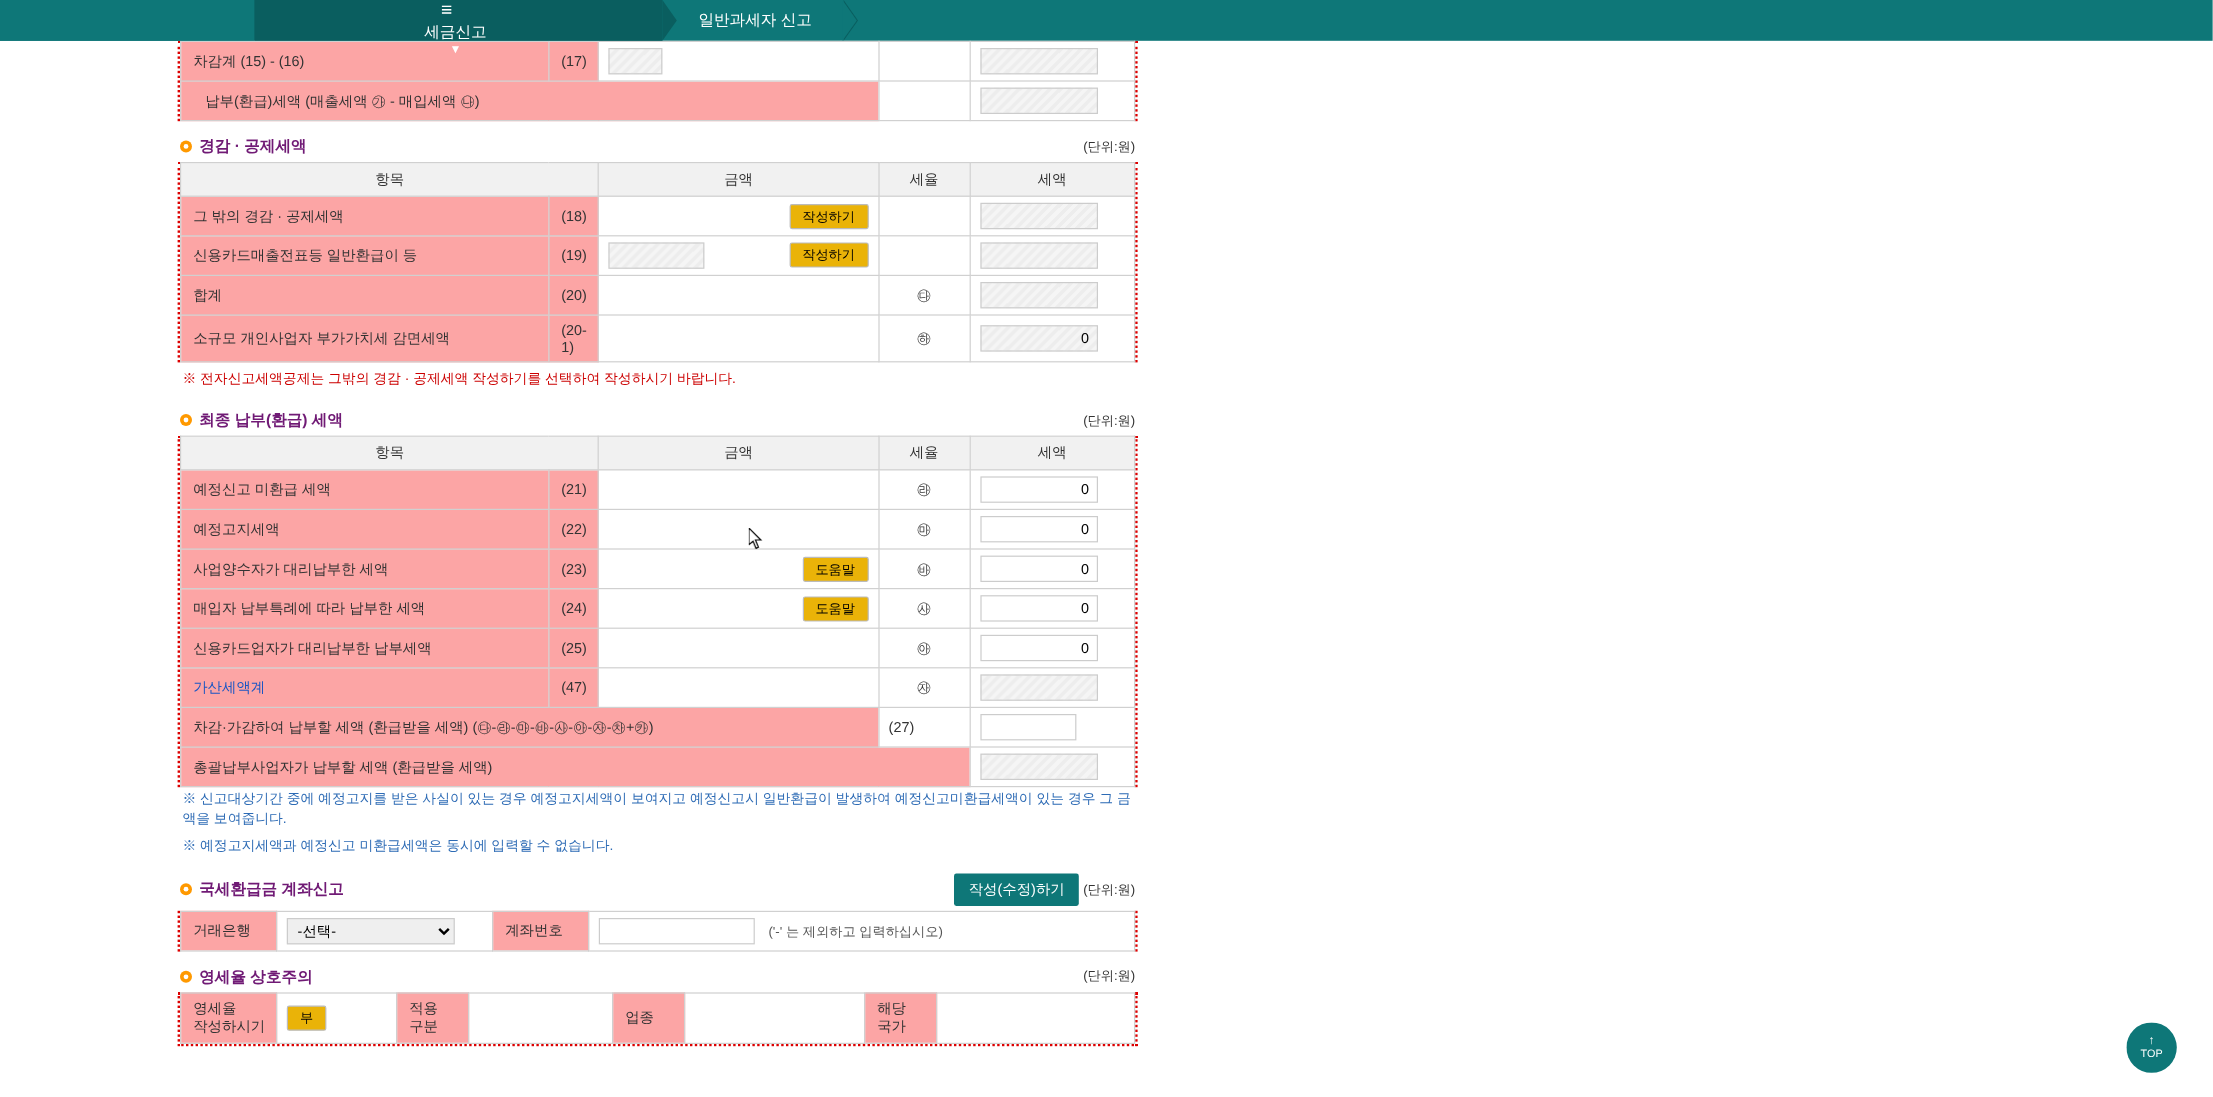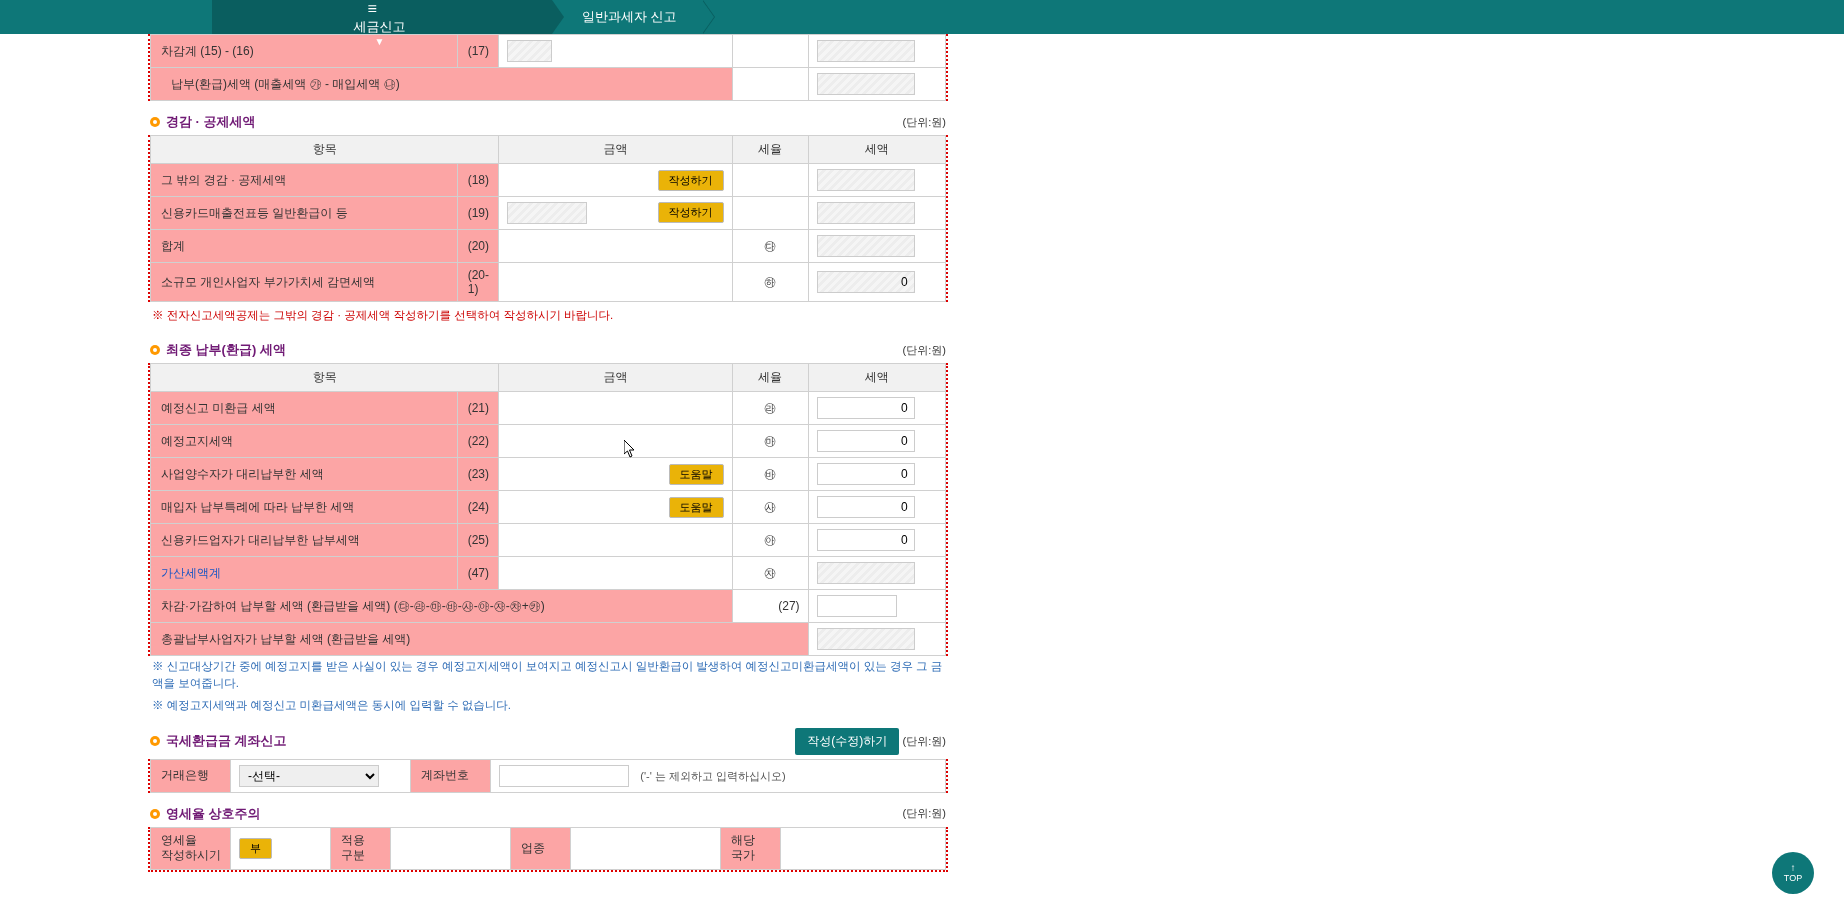--- a/index.html
+++ b/index.html
@@ -223,21 +223,21 @@
       </tr>
       <tr>
         <td class="label-cell"><span class="link-blue">가산세액계</span></td>
         <td class="label-cell">(47)</td>
         <td></td>
         <td style="text-align:center;">㉶</td>
         <td><input class="num-input" style=""></td>
       </tr>
       <tr>
         <td class="label-cell" colspan="3">차감·가감하여 납부할 세액 (환급받을 세액) (㉰-㉱-㉲-㉳-㉴-㉵-㉶-㉷+㉸)</td>
-        <td style="text-align:right;">(27)</td>
+        <td style="text-align:left;">(27)</td>
         <td><input class="num-input plain" style="width: 80px;"></td>
       </tr>
       <tr>
         <td class="label-cell" colspan="4">총괄납부사업자가 납부할 세액 (환급받을 세액)</td>
         <td><input class="num-input" style=""></td>
       </tr>
     </tbody>
       </table>
   </div>
   <div class="note-blue">※ 신고대상기간 중에 예정고지를 받은 사실이 있는 경우 예정고지세액이 보여지고 예정신고시 일반환급이 발생하여 예정신고미환급세액이 있는 경우 그 금액을 보여줍니다.</div>

